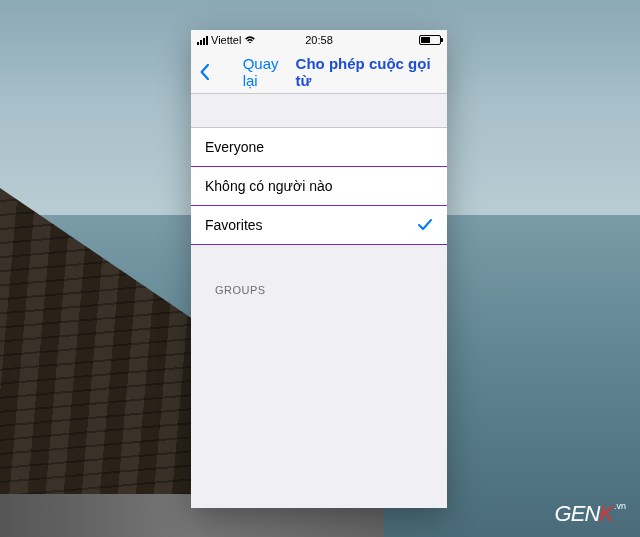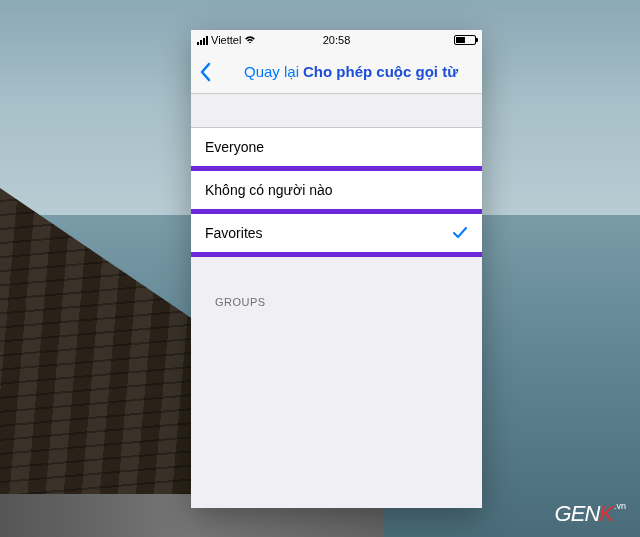--- a/index.html
+++ b/index.html
@@ -72,21 +72,21 @@
       width: 60%;
       height: 8%;
       background: linear-gradient(to right, #555 0%, #777 50%, #666 100%);
       clip-path: polygon(0 0, 100% 0, 100% 100%, 0 100%);
     }
     
     .phone {
       position: absolute;
       left: 191px;
       top: 30px;
-      width: 291px;
+      width: 256px;
       height: 478px;
       background: #efeff4;
       box-shadow: 0 10px 30px rgba(0,0,0,0.3);
       overflow: hidden;
     }
     
     .status-bar {
       height: 20px;
       background: #f7f7f7;
       display: flex;
@@ -208,21 +208,21 @@
       font-size: 11px;
       color: #6d6d72;
       letter-spacing: 0.5px;
     }
     
     .list-item {
       background: #fff;
       padding: 11px 14px;
       font-size: 14px;
       color: #000;
-      border-bottom: 5px solid #6d28d9;
+      border-bottom: 1px solid #6d28d9;
       display: flex;
       justify-content: space-between;
       align-items: center;
       cursor: pointer;
     }
     
     .list-item:first-child {
       border-top: 1px solid #c8c7cc;
     }
     

